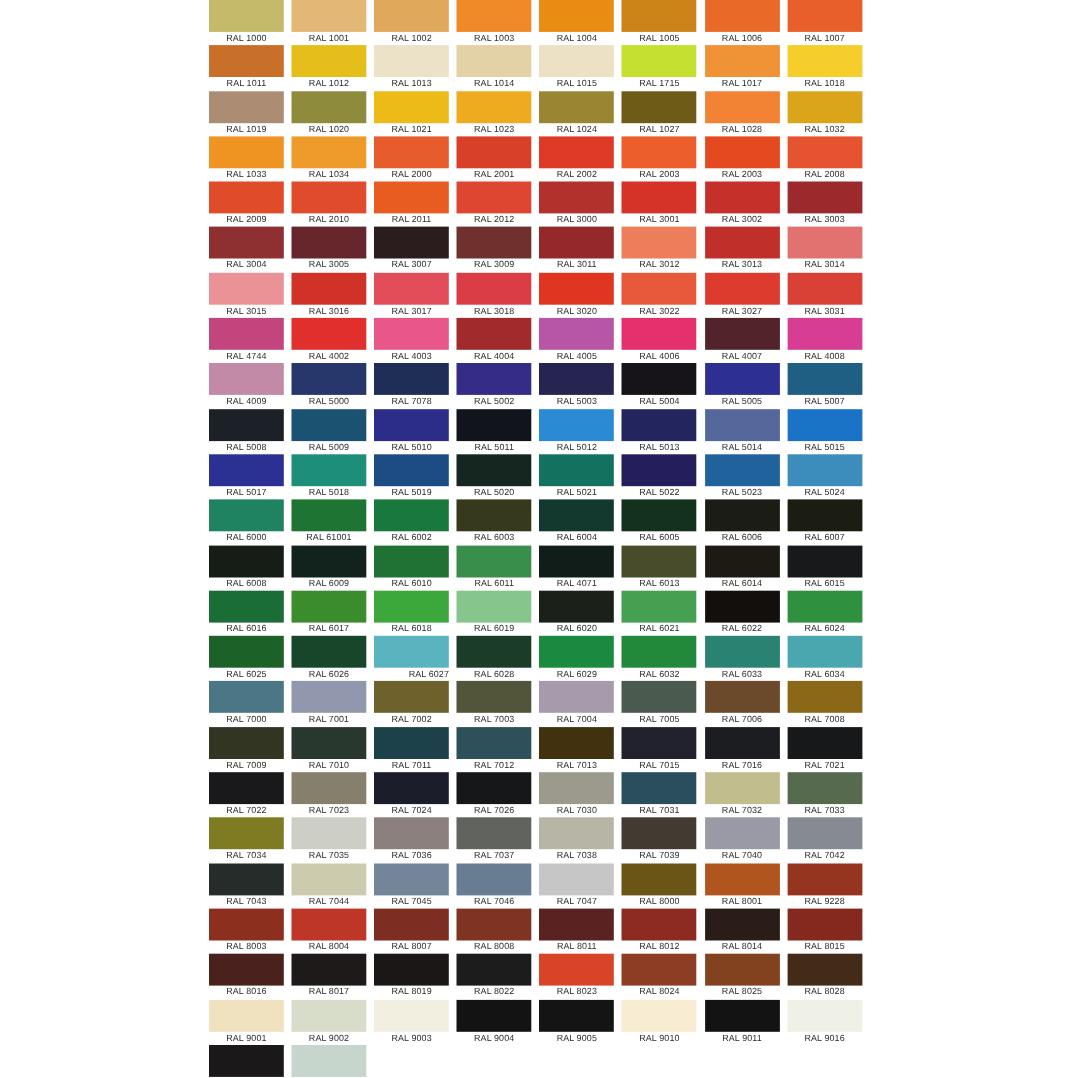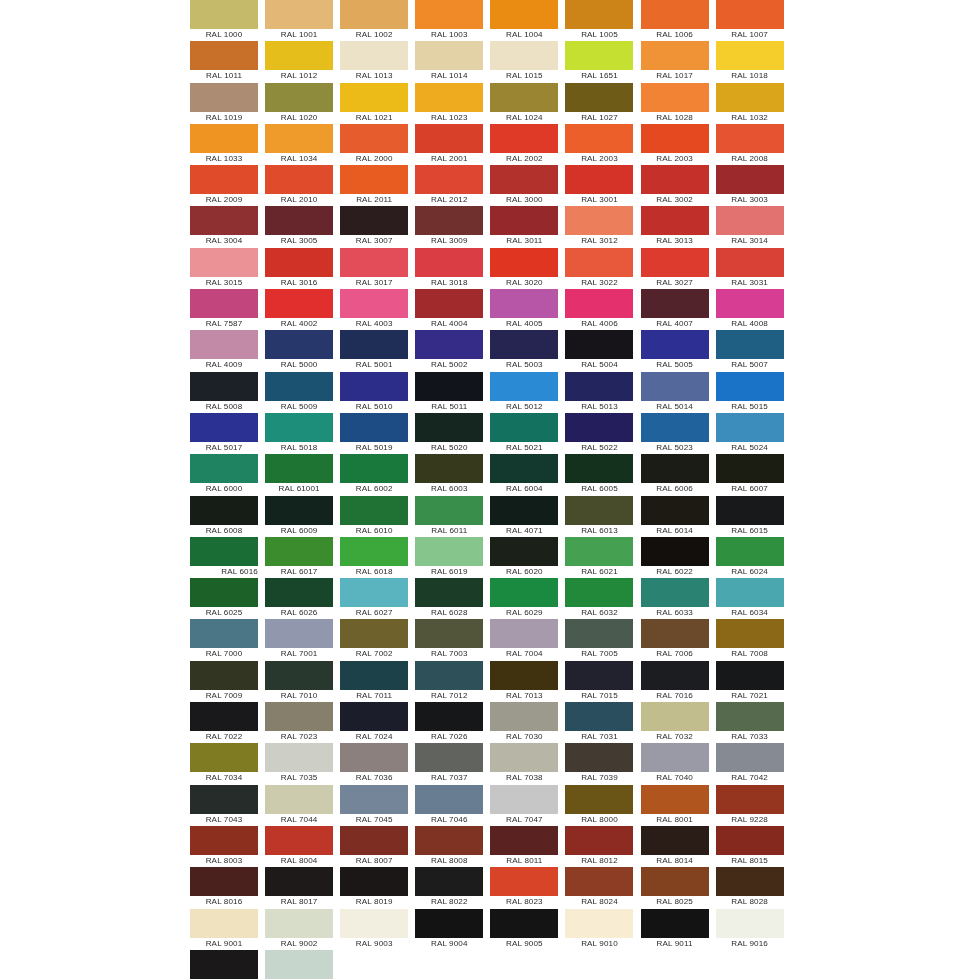--- a/index.html
+++ b/index.html
@@ -113,21 +113,21 @@
       <div class="swatch-cell">
         <span class="swatch-chip" style="background-color: rgb(227, 210, 165);"></span>
         <span class="swatch-label" style="color: rgb(43, 43, 43);">RAL 1014</span>
       </div>
       <div class="swatch-cell">
         <span class="swatch-chip" style="background-color: rgb(236, 224, 197);"></span>
         <span class="swatch-label" style="color: rgb(43, 43, 43);">RAL 1015</span>
       </div>
       <div class="swatch-cell">
         <span class="swatch-chip" style="background-color: rgb(197, 224, 49);"></span>
-        <span class="swatch-label" style="color: rgb(43, 43, 43);">RAL 1651</span>
+        <span class="swatch-label" style="color: rgb(43, 43, 43);">RAL 1715</span>
       </div>
       <div class="swatch-cell">
         <span class="swatch-chip" style="background-color: rgb(240, 146, 54);"></span>
         <span class="swatch-label" style="color: rgb(43, 43, 43);">RAL 1017</span>
       </div>
       <div class="swatch-cell">
         <span class="swatch-chip" style="background-color: rgb(245, 206, 44);"></span>
         <span class="swatch-label" style="color: rgb(43, 43, 43);">RAL 1018</span>
       </div>
       <div class="swatch-cell">
@@ -285,21 +285,21 @@
       <div class="swatch-cell">
         <span class="swatch-chip" style="background-color: rgb(220, 59, 46);"></span>
         <span class="swatch-label" style="color: rgb(43, 43, 43);">RAL 3027</span>
       </div>
       <div class="swatch-cell">
         <span class="swatch-chip" style="background-color: rgb(218, 65, 54);"></span>
         <span class="swatch-label" style="color: rgb(43, 43, 43);">RAL 3031</span>
       </div>
       <div class="swatch-cell">
         <span class="swatch-chip" style="background-color: rgb(195, 69, 125);"></span>
-        <span class="swatch-label" style="color: rgb(43, 43, 43);">RAL 7587</span>
+        <span class="swatch-label" style="color: rgb(43, 43, 43);">RAL 4744</span>
       </div>
       <div class="swatch-cell">
         <span class="swatch-chip" style="background-color: rgb(224, 47, 44);"></span>
         <span class="swatch-label" style="color: rgb(43, 43, 43);">RAL 4002</span>
       </div>
       <div class="swatch-cell">
         <span class="swatch-chip" style="background-color: rgb(232, 86, 138);"></span>
         <span class="swatch-label" style="color: rgb(43, 43, 43);">RAL 4003</span>
       </div>
       <div class="swatch-cell">
@@ -325,21 +325,21 @@
       <div class="swatch-cell">
         <span class="swatch-chip" style="background-color: rgb(194, 138, 166);"></span>
         <span class="swatch-label" style="color: rgb(43, 43, 43);">RAL 4009</span>
       </div>
       <div class="swatch-cell">
         <span class="swatch-chip" style="background-color: rgb(39, 54, 107);"></span>
         <span class="swatch-label" style="color: rgb(43, 43, 43);">RAL 5000</span>
       </div>
       <div class="swatch-cell">
         <span class="swatch-chip" style="background-color: rgb(31, 46, 86);"></span>
-        <span class="swatch-label" style="color: rgb(43, 43, 43);">RAL 5001</span>
+        <span class="swatch-label" style="color: rgb(43, 43, 43);">RAL 7078</span>
       </div>
       <div class="swatch-cell">
         <span class="swatch-chip" style="background-color: rgb(52, 44, 135);"></span>
         <span class="swatch-label" style="color: rgb(43, 43, 43);">RAL 5002</span>
       </div>
       <div class="swatch-cell">
         <span class="swatch-chip" style="background-color: rgb(38, 36, 81);"></span>
         <span class="swatch-label" style="color: rgb(43, 43, 43);">RAL 5003</span>
       </div>
       <div class="swatch-cell">
@@ -477,21 +477,21 @@
       <div class="swatch-cell">
         <span class="swatch-chip" style="background-color: rgb(29, 26, 20);"></span>
         <span class="swatch-label" style="color: rgb(43, 43, 43);">RAL 6014</span>
       </div>
       <div class="swatch-cell">
         <span class="swatch-chip" style="background-color: rgb(24, 25, 26);"></span>
         <span class="swatch-label" style="color: rgb(43, 43, 43);">RAL 6015</span>
       </div>
       <div class="swatch-cell">
         <span class="swatch-chip" style="background-color: rgb(26, 110, 53);"></span>
-        <span class="swatch-label" style="color: rgb(43, 43, 43); text-align: right;">RAL 6016</span>
+        <span class="swatch-label" style="color: rgb(43, 43, 43);">RAL 6016</span>
       </div>
       <div class="swatch-cell">
         <span class="swatch-chip" style="background-color: rgb(58, 140, 44);"></span>
         <span class="swatch-label" style="color: rgb(43, 43, 43);">RAL 6017</span>
       </div>
       <div class="swatch-cell">
         <span class="swatch-chip" style="background-color: rgb(60, 168, 59);"></span>
         <span class="swatch-label" style="color: rgb(43, 43, 43);">RAL 6018</span>
       </div>
       <div class="swatch-cell">
@@ -517,21 +517,21 @@
       <div class="swatch-cell">
         <span class="swatch-chip" style="background-color: rgb(28, 97, 40);"></span>
         <span class="swatch-label" style="color: rgb(43, 43, 43);">RAL 6025</span>
       </div>
       <div class="swatch-cell">
         <span class="swatch-chip" style="background-color: rgb(23, 70, 42);"></span>
         <span class="swatch-label" style="color: rgb(43, 43, 43);">RAL 6026</span>
       </div>
       <div class="swatch-cell">
         <span class="swatch-chip" style="background-color: rgb(90, 180, 192);"></span>
-        <span class="swatch-label" style="color: rgb(43, 43, 43);">RAL 6027</span>
+        <span class="swatch-label" style="color: rgb(43, 43, 43); text-align: right;">RAL 6027</span>
       </div>
       <div class="swatch-cell">
         <span class="swatch-chip" style="background-color: rgb(27, 61, 40);"></span>
         <span class="swatch-label" style="color: rgb(43, 43, 43);">RAL 6028</span>
       </div>
       <div class="swatch-cell">
         <span class="swatch-chip" style="background-color: rgb(27, 138, 65);"></span>
         <span class="swatch-label" style="color: rgb(43, 43, 43);">RAL 6029</span>
       </div>
       <div class="swatch-cell">

